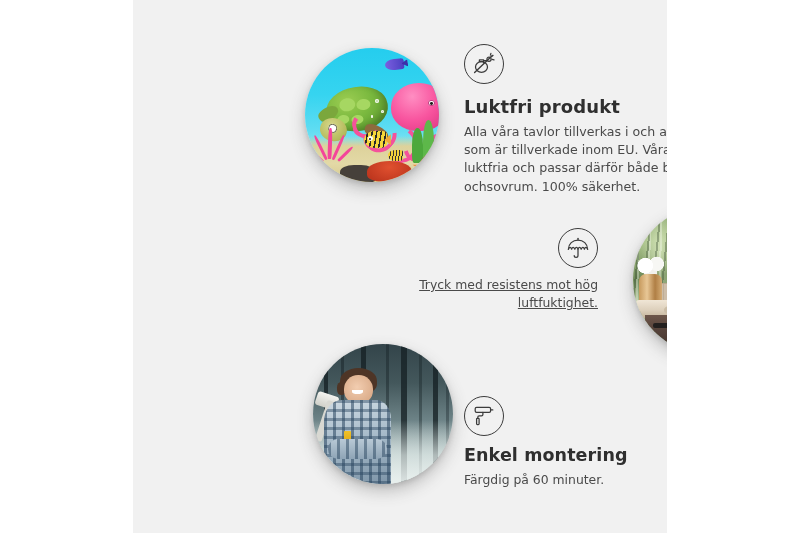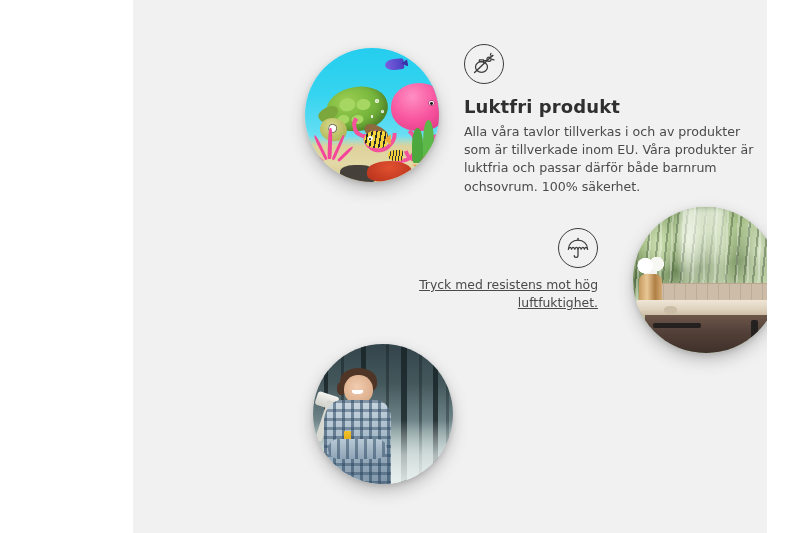--- a/index.html
+++ b/index.html
@@ -20,21 +20,21 @@
     position: relative;
     width: 800px;
     height: 533px;
     background: #ffffff;
   }
 
   .panel {
     position: absolute;
     left: 133px;
     top: 0;
-    width: 634px;
+    width: 534px;
     height: 533px;
     background: #f1f1f1;
     overflow: hidden;
   }
 
   
   .photo-circle {
     position: absolute;
     border-radius: 50%;
     overflow: hidden;
@@ -454,15 +454,27 @@
         <svg class="ico" width="26" height="26" viewBox="0 0 26 26" fill="none" stroke="#3c3c3c" stroke-width="1.25" stroke-linecap="round" stroke-linejoin="round">
           <path d="M3.4 14.2c0-5.3 4.3-9.2 9.6-9.2s9.6 3.9 9.6 9.2"></path>
           <path d="M3.4 14.2c1.1-2.4 2.3-2.4 3.2 0 .9-2.4 2.1-2.4 3.2 0 1.1-2.4 2.3-2.4 3.2 0 .9-2.4 2.1-2.4 3.2 0 1.1-2.4 2.3-2.4 3.2 0 .9-2.4 2.1-2.4 3.2 0"></path>
           <path d="M13 14.2v6.3a1.9 1.9 0 1 1-3.8 0"></path>
           <path d="M13 5V3.3"></path>
         </svg>
       </div>
       <p>Tryck med resistens mot hög luftfuktighet.</p>
     </div>
 
+    <div class="feature" id="feature-assembly">
+      <div class="icon-wrap">
+        <svg class="ico" width="26" height="26" viewBox="0 0 26 26" fill="none" stroke="#3c3c3c" stroke-width="1.25" stroke-linecap="round" stroke-linejoin="round">
+          <rect x="4.2" y="4.4" width="15.4" height="4.9" rx="1.4"></rect>
+          <path d="M11.9 9.3v2.2a1.4 1.4 0 0 1-1.4 1.4H8.1a1.3 1.3 0 0 0-1.3 1.3v1.1"></path>
+          <rect x="5.6" y="15.3" width="2.5" height="6.3" rx="0.8"></rect>
+          <path d="M19.6 6.9h2.2"></path>
+        </svg>
+      </div>
+      <h3>Enkel montering</h3>
+      <p>Färgdig på 60 minuter.</p>
+    </div>
 
   </div>
 </div>
 
 </body></html>

